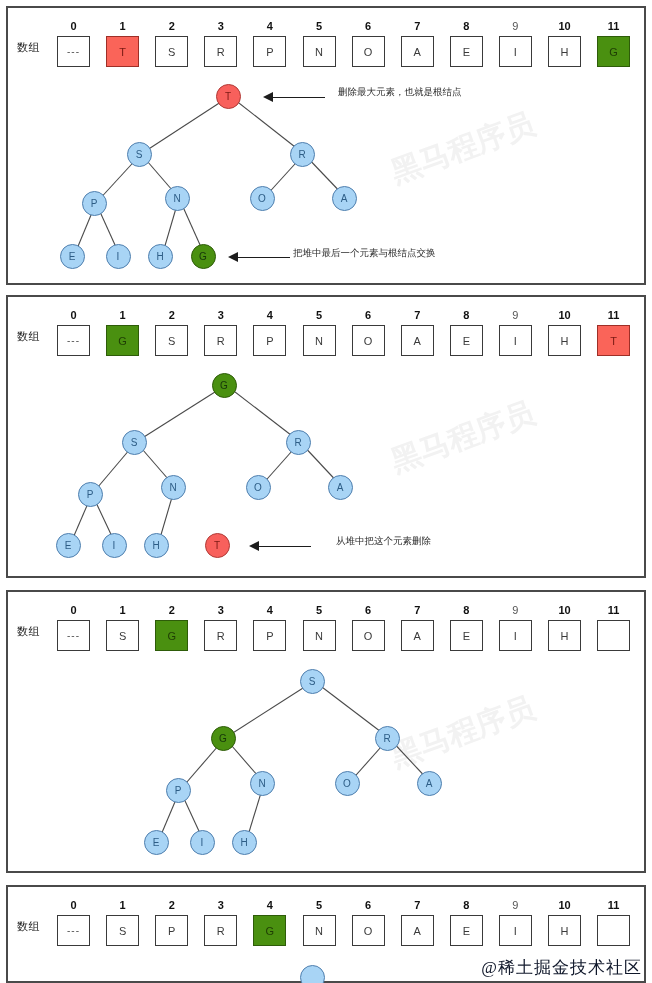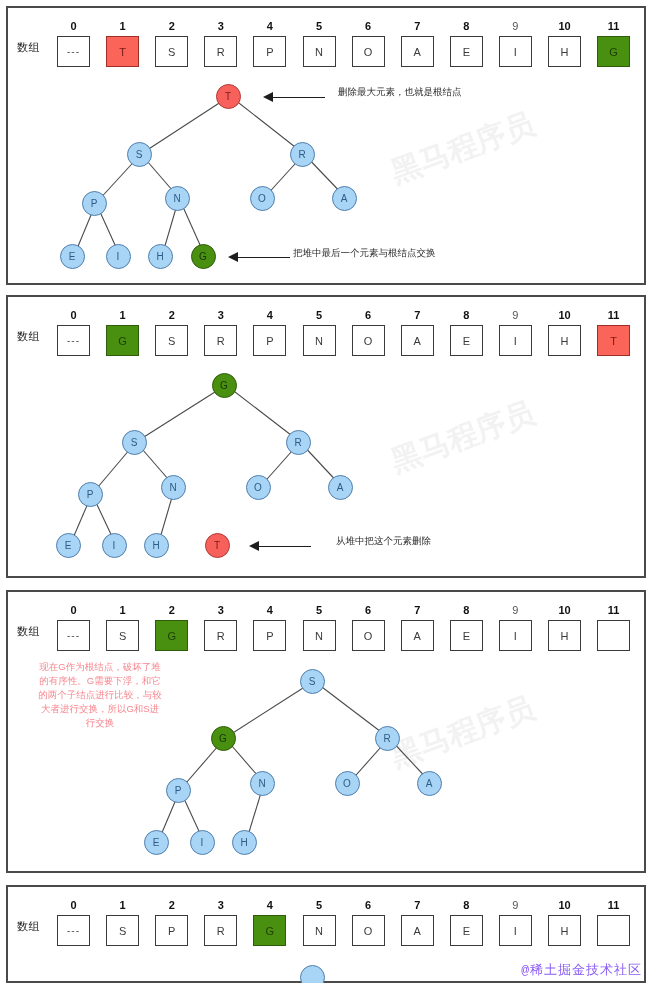--- a/index.html
+++ b/index.html
@@ -50,22 +50,22 @@
   .arrow .shaft{position:absolute;left:8px;top:4.5px;height:1.4px;
                  background:#1d1d1d;right:0;}
   .arrow .head{position:absolute;left:0;top:0;width:0;height:0;
                border-top:5px solid transparent;border-bottom:5px solid transparent;
                border-right:10px solid #1d1d1d;}
   .red-note{
     position:absolute;font-size:9.5px;line-height:14px;color:#f7878f;
     text-align:center;width:124px;
   }
   .watermark{
-    position:absolute;right:10px;bottom:4px;font-size:13px;color:#8b5cf6;
-    font-family:Liberation Mono, monospace;letter-spacing:1px;
+    position:absolute;right:10px;bottom:4px;font-size:17px;color:#0f172a;
+    font-family:Liberation Serif, serif;letter-spacing:1px;
   }
   .bgmark{
     position:absolute;font-size:30px;color:#f2f2f2;font-weight:bold;
     transform:rotate(-20deg);pointer-events:none;user-select:none;
     font-family:"DejaVu Sans",sans-serif;
   }
 </style>
 </head>
 <body>
 
@@ -362,21 +362,20 @@
     </div>
     <div class="node" style="left: 135.5px; top: 237.5px;">
       <span>E</span>
     </div>
     <div class="node" style="left: 181.5px; top: 237.5px;">
       <span>I</span>
     </div>
     <div class="node" style="left: 223.5px; top: 237.5px;">
       <span>H</span>
     </div>
-    <div class="red-note" style="left: 30px; top: 68px;">现在G作为根结点，破坏了堆的有序性。G需要下浮，和它的两个子结点进行比较，与较大者进行交换，所以G和S进行交换</div>
   </div>
 <div class="panel" id="panel-4">
     <div class="array-label">数组</div>
     <div class="idx" style="left: 49px; top: 12px;">0</div>
     <div class="cell" style="left: 49px; top: 28px;">
       <span class="dashes">---</span>
     </div>
     <div class="idx" style="left: 98.1px; top: 12px;">1</div>
     <div class="cell" style="left: 98.1px; top: 28px;">
       <span>S</span>

